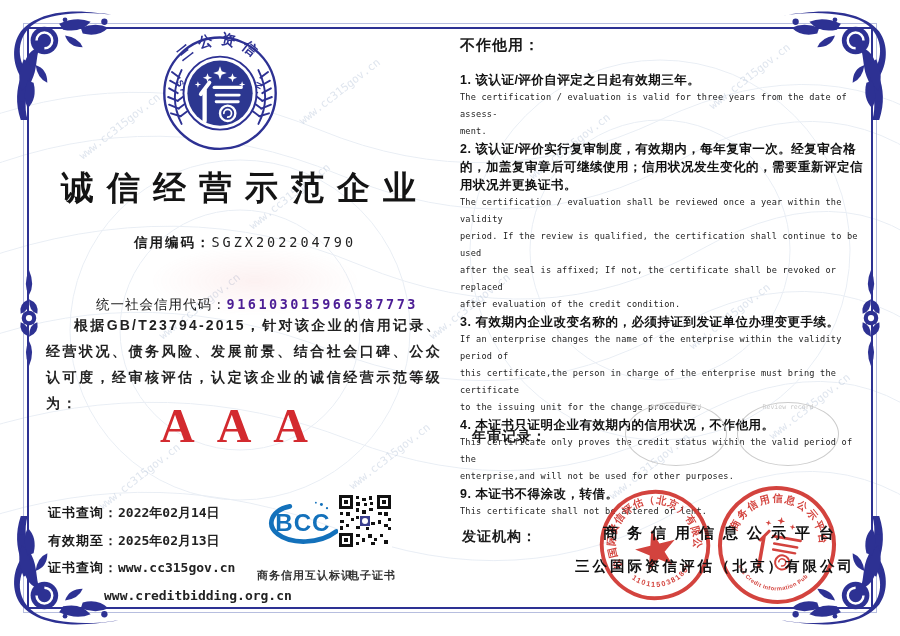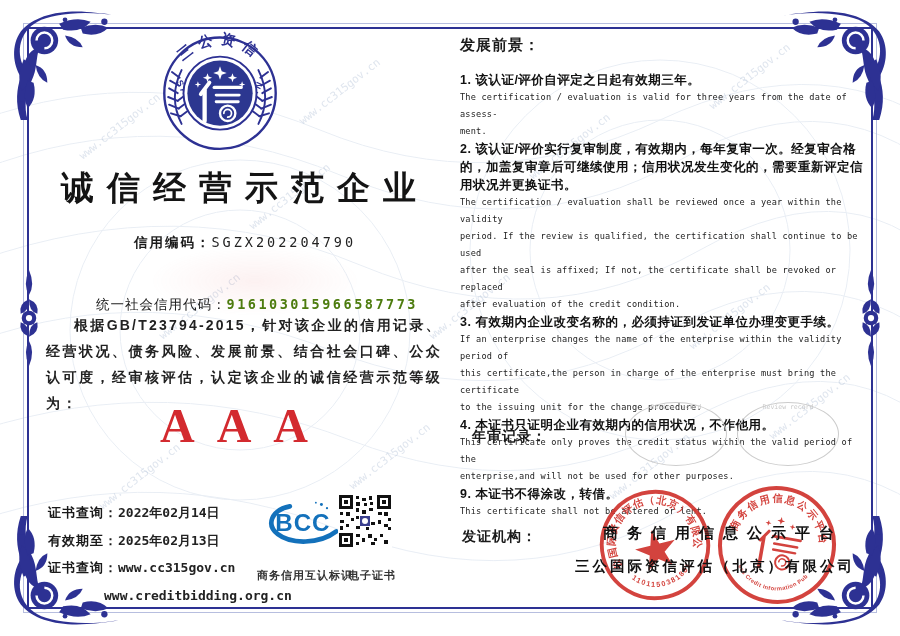--- a/index.html
+++ b/index.html
@@ -21,21 +21,21 @@
   
   .logo-wrap{left:142px;top:24px;width:156px;height:146px;}
   .cert-title{left:40px;top:166px;width:410px;text-align:center;
       font-family:Liberation Serif, serif;
       font-size:33px;font-weight:900;letter-spacing:13px;color:#141414;}
   .credit-line{left:40px;top:234px;width:410px;text-align:center;font-size:13.5px;}
   .credit-line .lbl{font-weight:bold;letter-spacing:2px;}
   .credit-line .val{font-family:"DejaVu Sans Mono",monospace;letter-spacing:3px;font-weight:normal;color:#222;}
   .uscc-line{left:40px;top:296px;width:410px;text-align:center;font-size:13.5px;}
   .uscc-line .lbl{font-weight:normal;letter-spacing:1px;margin-left:24px;}
-  .uscc-line .val{font-family:"DejaVu Sans Mono",monospace;letter-spacing:2.5px;font-weight:bold;color:#4d7c0f;}
+  .uscc-line .val{font-family:"DejaVu Sans Mono",monospace;letter-spacing:2.5px;font-weight:bold;color:#4c1d95;}
   .statement{left:46px;top:312px;width:396px;font-size:14px;font-weight:600;
       line-height:26px;letter-spacing:2.2px;text-indent:2em;text-align:justify;color:#222;}
   .grade{left:40px;top:398px;width:410px;text-align:center;
       font-family:"Liberation Serif", serif;font-weight:bold;
       font-size:48px;letter-spacing:22px;color:#d32a2f;}
   .info-rows{left:48px;top:499px;font-size:13px;line-height:27.5px;}
   .info-rows .lbl{font-weight:bold;letter-spacing:1px;}
   .info-rows .val{font-family:"DejaVu Sans Mono",monospace;font-weight:bold;color:#222;}
   .url2{margin-left:56px;}
   .badge-label{font-size:11px;font-weight:bold;color:#333;letter-spacing:1px;}
@@ -287,21 +287,21 @@
         <rect x="18" y="32" width="4" height="3"></rect>
         <rect x="28" y="33" width="3" height="3"></rect>
     </g>
     <rect x="22" y="22" width="10" height="10" fill="#3a3f8f"></rect>
     <circle cx="27" cy="27" r="3" fill="#fff"></circle>
   </svg>
 </div>
 <div class="abs badge-label" style="left:342px;top:568px;width:60px;text-align:center">电子证书</div>
 
 <div class="abs notes">
-  <div class="notes-heading">发展前景：</div>
+  <div class="notes-heading">不作他用：</div>
   <div>
     <div class="note-zh">1. 该认证/评价自评定之日起有效期三年。</div>
     <div class="note-en">The certification / evaluation is valid for three years from the date of assess-
 ment.</div>
   </div>
   <div>
     <div class="note-zh">2. 该认证/评价实行复审制度，有效期内，每年复审一次。经复审合格的，加盖复审章后可继续使用；信用状况发生变化的，需要重新评定信用状况并更换证书。</div>
     <div class="note-en">The certification / evaluation shall be reviewed once a year within the validity
 period. If the review is qualified,  the certification shall continue to be used
 after the seal is affixed; If not, the certificate shall be revoked or replaced

